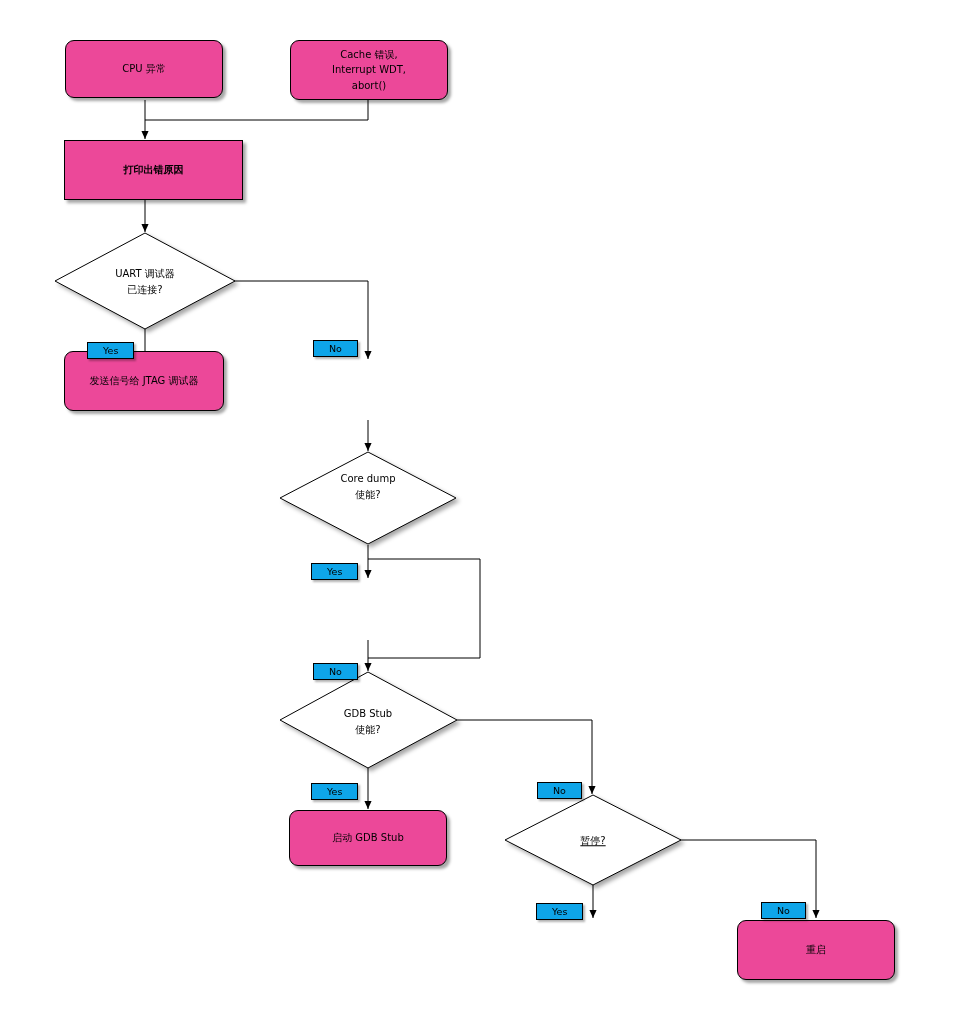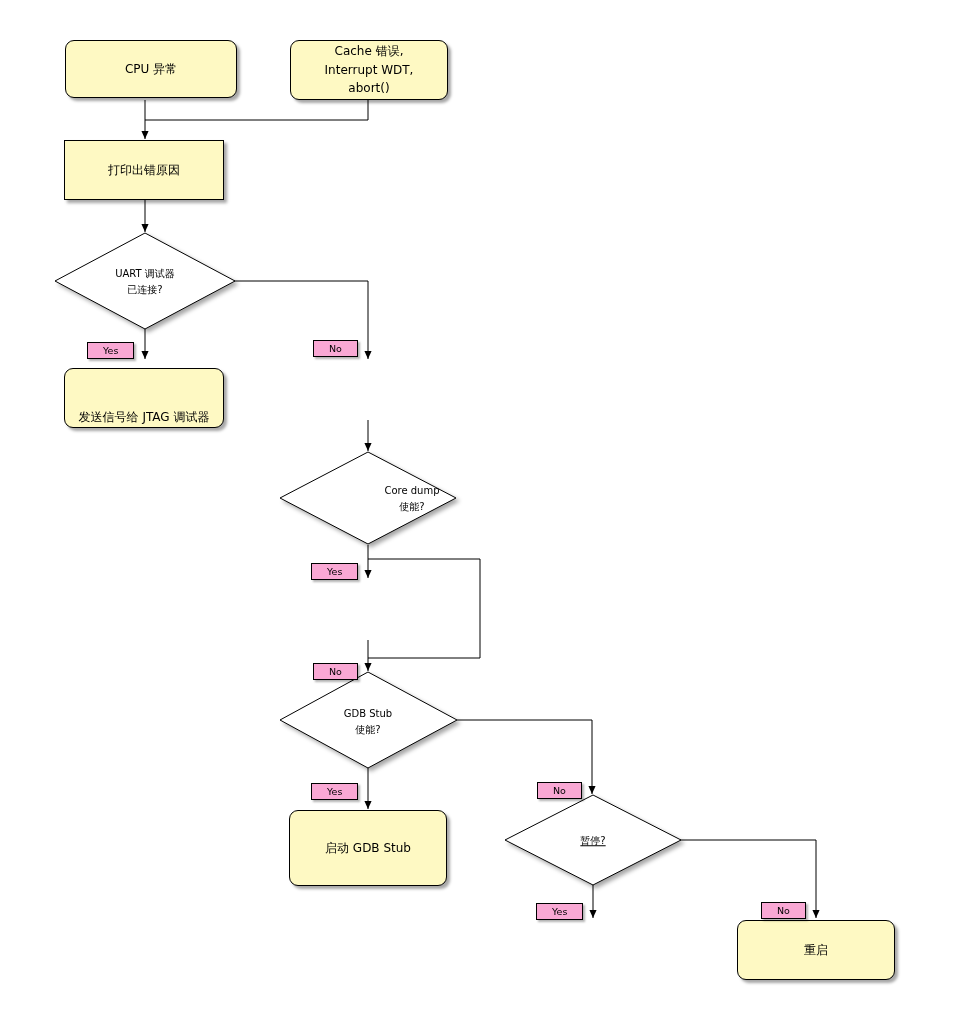--- a/index.html
+++ b/index.html
@@ -8,41 +8,41 @@
     width:960px;height:1020px;
     background:#ffffff;
     font-family:"DejaVu Sans","Liberation Sans",sans-serif;
     color:#000;
     overflow:hidden;
   }
   #wires{position:absolute;left:0;top:0;z-index:1;}
   .node{
     position:absolute;
     box-sizing:border-box;
-    background:#fef9c3;
+    background:#ec4899;
     border:1px solid #000;
     display:flex;align-items:center;justify-content:center;
     text-align:center;
-    font-size:12px;line-height:1.55;
+    font-size:10px;line-height:1.55;
     box-shadow:3px 3px 3px rgba(0,0,0,0.35);
     z-index:2;
   }
   .rounded{border-radius:9px;}
   .dlabel{
     position:absolute;
     transform:translate(-50%,-50%);
     text-align:center;
     font-size:10px;line-height:1.55;
     z-index:3;
     white-space:nowrap;
   }
   .edge-label{
     position:absolute;
     box-sizing:border-box;
-    background:#f9a8d4;
+    background:#0ea5e9;
     border:1px solid #000;
     font-size:9.5px;line-height:15px;
     text-align:center;
     min-width:32px;height:17px;
     padding:0 15px;
     box-shadow:2px 2px 2px rgba(0,0,0,0.3);
     z-index:4;
   }
   .diamond{filter:drop-shadow(3px 3px 2px rgba(0,0,0,0.35));}
 </style>
@@ -77,56 +77,56 @@
 
     <path d="M593 885 V918" fill="none" stroke="#000" marker-end="url(#arrow)"></path>
     <path d="M680 840 H816 V918" fill="none" stroke="#000" marker-end="url(#arrow)"></path>
 
     <polygon class="diamond" points="145,233 235,281 145,329 55,281" fill="#fff" stroke="#000"></polygon>
     <polygon class="diamond" points="368,452 456,498 368,544 280,498" fill="#fff" stroke="#000"></polygon>
     <polygon class="diamond" points="368,672 457,720 368,768 280,720" fill="#fff" stroke="#000"></polygon>
     <polygon class="diamond" points="593,795 681,840 593,885 505,840" fill="#fff" stroke="#000"></polygon>
   </svg>
 
-  <div class="node rounded" style="left:65px;top:40px;width:172px;height:58px;">
+  <div class="node rounded" style="left:65px;top:40px;width:158px;height:58px;">
     <div>CPU 异常</div>
   </div>
 
   <div class="node rounded" style="left:290px;top:40px;width:158px;height:60px;">
     <div>
       <div>Cache 错误,</div>
       <div>Interrupt WDT,</div>
       <div>abort()</div>
     </div>
   </div>
 
-  <div class="node" style="left:64px;top:140px;width:160px;height:60px;">
+  <div class="node" style="left:64px;top:140px;width:179px;height:60px;font-weight:bold;">
     <div>打印出错原因</div>
   </div>
 
-  <div class="node rounded" style="left:64px;top:368px;width:160px;height:60px;align-items:flex-end;">
+  <div class="node rounded" style="left:64px;top:351px;width:160px;height:60px;">
     <div>发送信号给 JTAG 调试器</div>
   </div>
 
 
 
-  <div class="node rounded" style="left:289px;top:810px;width:158px;height:76px;">
+  <div class="node rounded" style="left:289px;top:810px;width:158px;height:56px;">
     <div>启动 GDB Stub</div>
   </div>
 
 
   <div class="node rounded" style="left:737px;top:920px;width:158px;height:60px;">
     <div>重启</div>
   </div>
 
   <div class="dlabel" style="left:145px;top:281px;">
     <div>UART 调试器</div>
     <div>已连接?</div>
   </div>
-  <div class="dlabel" style="left:368px;top:498px;margin-left:44px;">
+  <div class="dlabel" style="left:368px;top:486px;">
     <div>Core dump</div>
     <div>使能?</div>
   </div>
   <div class="dlabel" style="left:368px;top:721px;">
     <div>GDB Stub</div>
     <div>使能?</div>
   </div>
   <div class="dlabel" style="left:593px;top:841px;text-decoration:underline;">
     <div>暂停?</div>
   </div>

